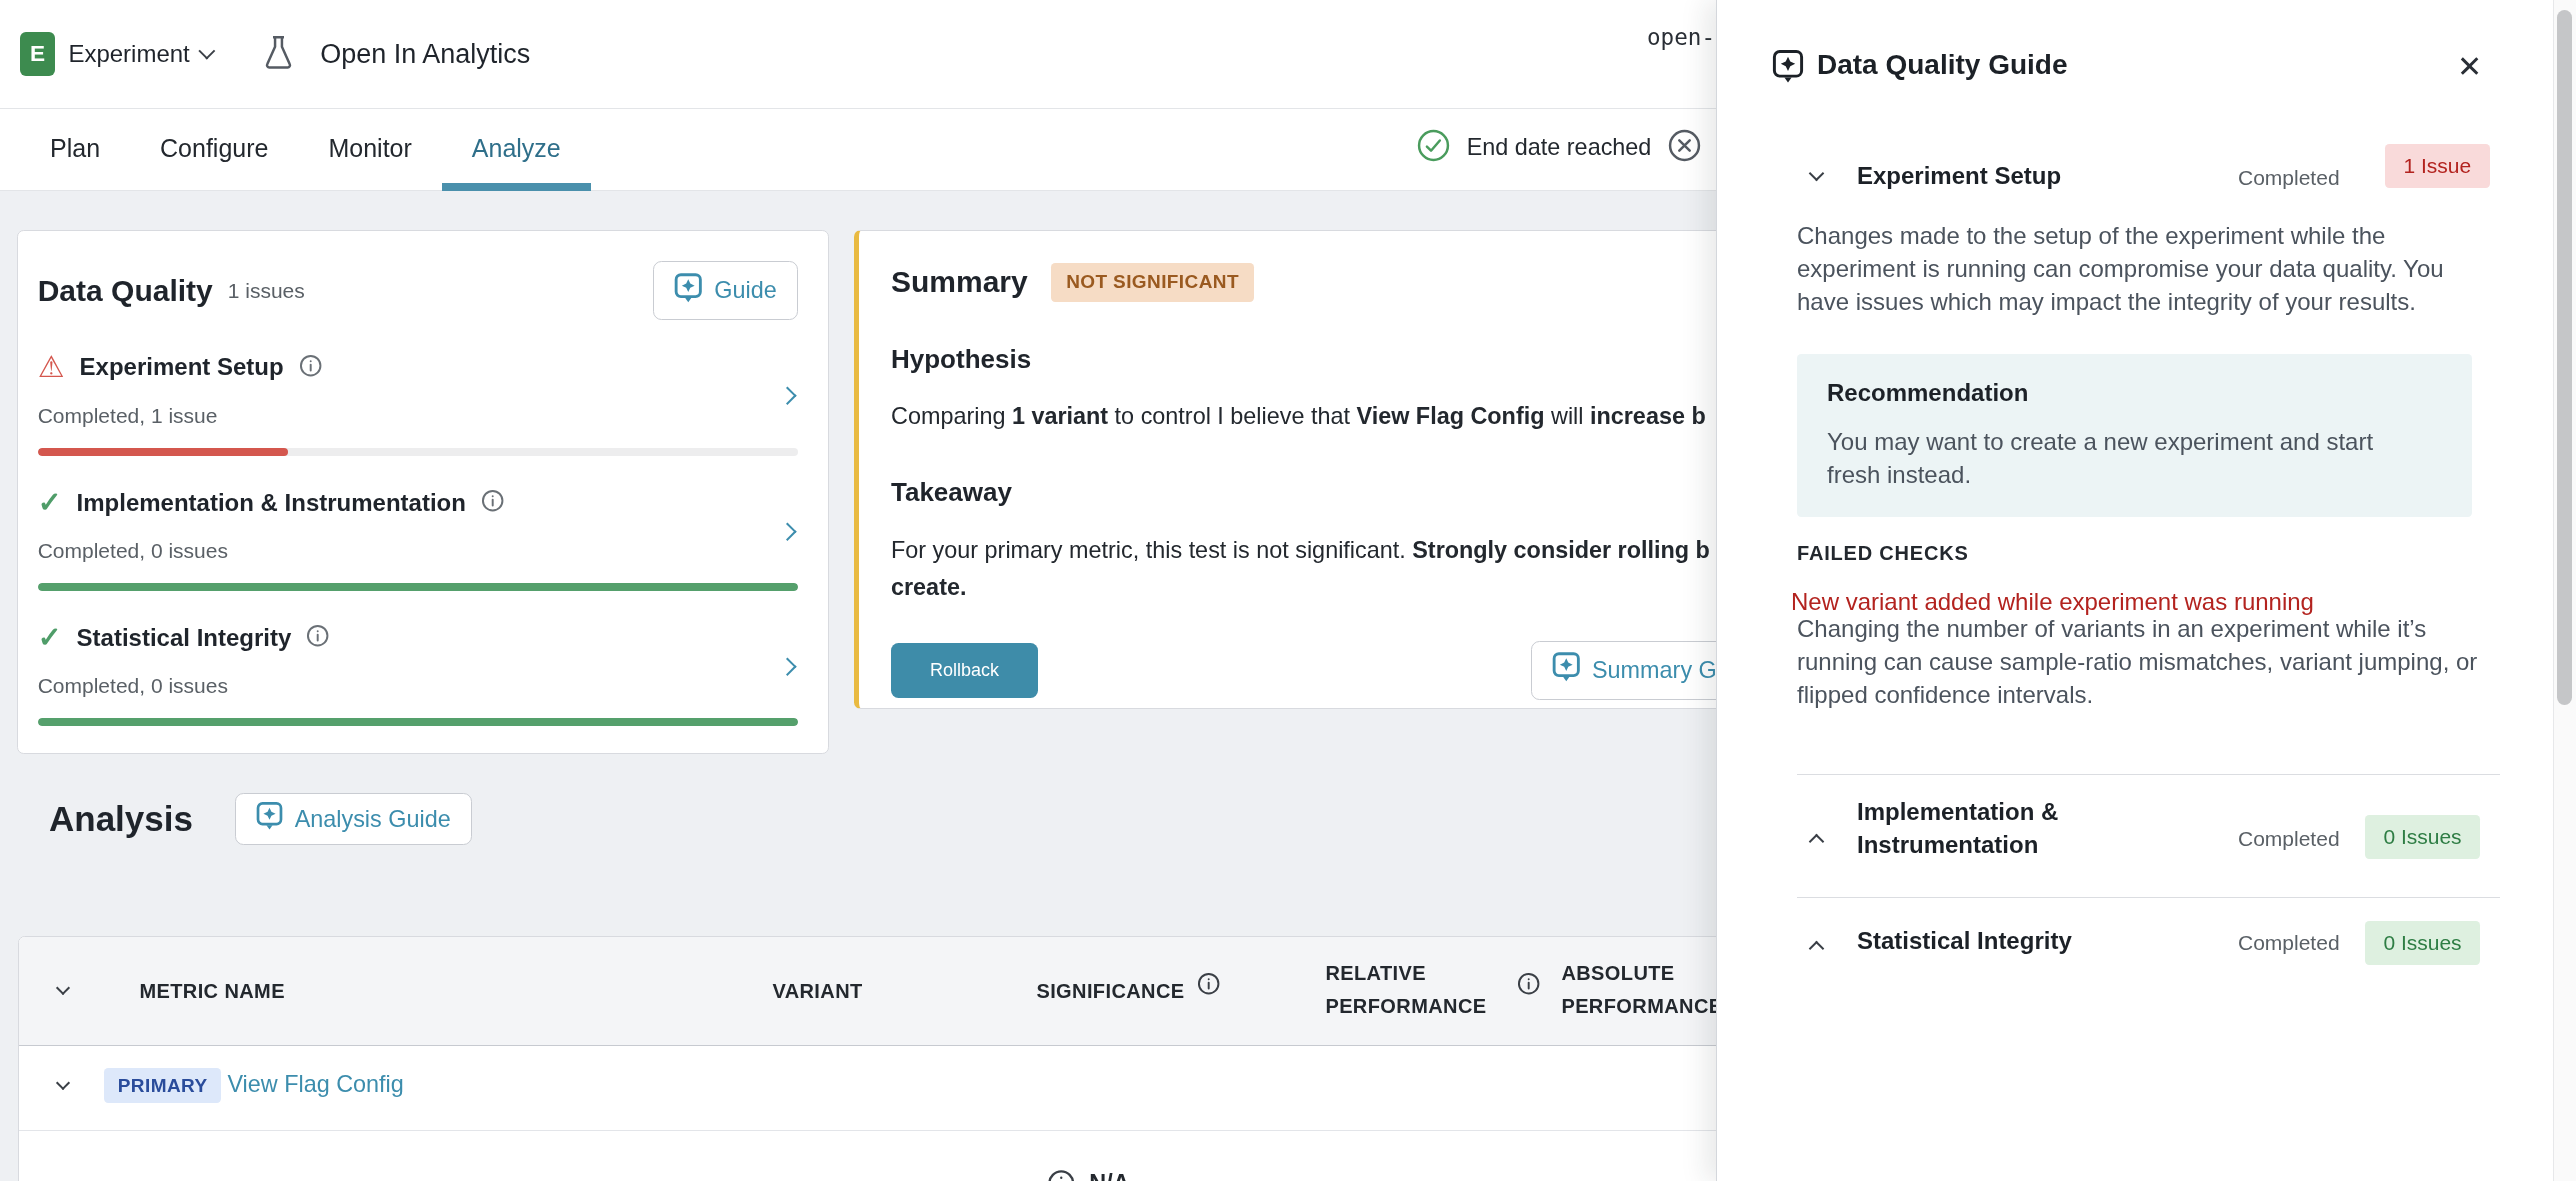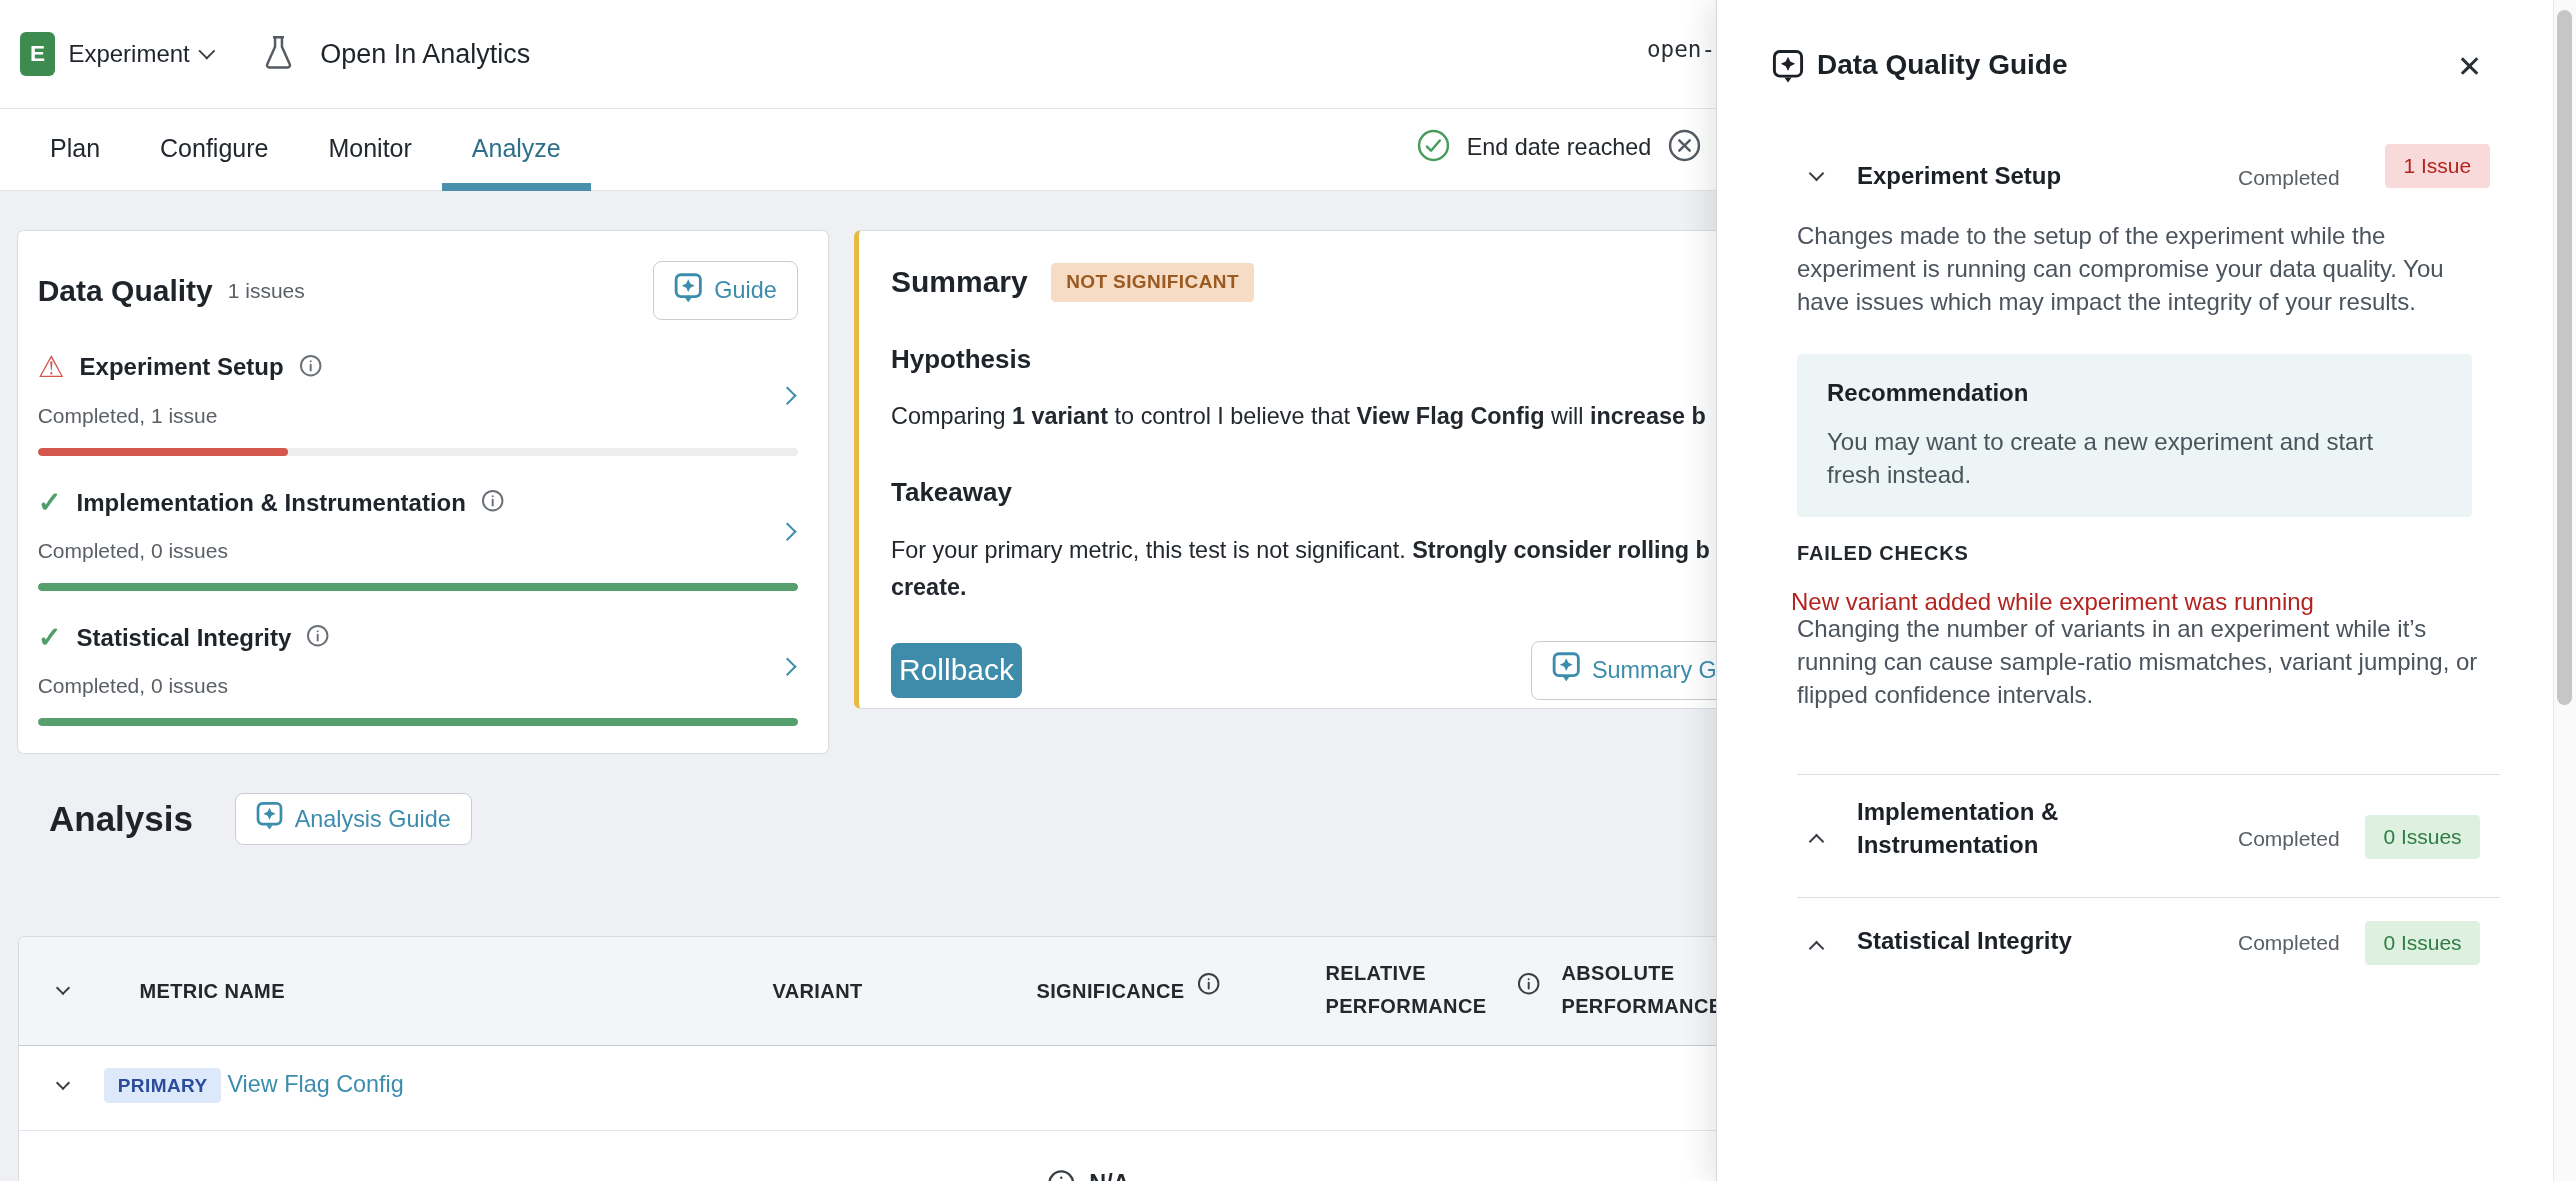--- a/index.html
+++ b/index.html
@@ -14,21 +14,21 @@
   .env-badge { width:35px; height:44px; background:#3d8b4f; border-radius:5.9px; color:#fff;
                font-size:22.6px; font-weight:bold; display:flex; align-items:center; justify-content:center; }
   .env-label { margin-left:13.4px; font-size:24px; color:#1f242b; }
   .chev { display:inline-block; border-right:2.5px solid #3a3f46; border-bottom:2.5px solid #3a3f46; }
   .chev.down  { width:11.7px; height:11.7px; transform:rotate(45deg); }
   .chev.up    { width:11.7px; height:11.7px; transform:rotate(-135deg); }
   .chev.right { width:13.4px; height:13.4px; transform:rotate(-45deg); border-color:#3c8dad; border-width:2.9px; }
   .env-caret { margin-left:11.7px; margin-top:-6.7px; }
   .flask { margin-left:49px; color:#555b63; }
   .page-title { margin-left:25px; font-size:27px; color:#1f242b; }
-  .flag-key { position:absolute; left:1647px; top:36px; font-family:"DejaVu Sans Mono", monospace; font-size:22.6px; color:#2a2f36; }
+  .flag-key { position:absolute; left:1647px; top:24px; font-family:"DejaVu Sans Mono", monospace; font-size:22.6px; color:#2a2f36; }
 
   .tabsbar { position:relative; height:82px; background:#fff; border-bottom:0.8px solid #e3e5e8; display:flex; padding-left:20px; }
   .tab { height:82px; padding:25px 30px 0; font-size:25px; color:#23282e; cursor:pointer; }
   .tab.active { color:#2f6f8a; border-bottom:8.4px solid #4a90ac; }
   .status-row { position:absolute; left:1417px; top:20px; display:flex; align-items:center; gap:16.7px; }
   .status-text { font-size:23.4px; color:#23282e; }
 
   
   .card { position:absolute; background:#fff; border:0.8px solid #d8dadf; border-radius:6.7px; }
 
@@ -52,22 +52,22 @@
 
   .summary-card { left:854px; top:230px; width:929px; height:479px; border-left:5.9px solid #e9ba41;
                   padding:32px 0 0 32px; overflow:hidden; }
   .sum-title-row { display:flex; align-items:center; gap:23.4px; }
   .sum-title { font-size:30px; font-weight:bold; color:#1f242b; }
   .badge-notsig { background:#f6dcc5; color:#9a5a20; font-size:19px; font-weight:bold; letter-spacing:0.4px;
                   padding:8.4px 15px; border-radius:4.2px; white-space:nowrap; }
   .sum-sub { font-size:26px; font-weight:600; color:#1f242b; margin-top:42px; }
   .sum-para { font-size:23.4px; color:#23282e; margin-top:23.4px; white-space:nowrap; line-height:37px; }
   .sum-buttons { display:flex; align-items:center; gap:25px; margin-top:35px; }
-  .btn-rollback { background:#3e8ca9; color:#fff; font-size:30px; border:none; border-radius:7.5px;
-                  height:55px; padding:0 8px; cursor:pointer; }
+  .btn-rollback { background:#3e8ca9; color:#fff; font-size:18px; border:none; border-radius:7.5px;
+                  height:55px; padding:0 39px; cursor:pointer; }
 
   .analysis-head { position:absolute; left:49px; top:793px; display:flex; align-items:center; gap:42px; }
   .analysis-title { font-size:35px; font-weight:bold; color:#1f242b; }
   .btn-guide.small { height:52px; font-size:23.4px; }
 
   .table-card { left:18.4px; top:936px; width:1858px; height:352px; border-radius:6.7px 6.7px 0 0; overflow:hidden; }
   .thead { position:relative; height:109px; background:#f4f5f7; border-bottom:1.7px solid #c7cad0; }
   .th { position:absolute; font-size:20px; font-weight:bold; letter-spacing:0.4px; color:#23282e; line-height:33px; }
   .th-icon { position:absolute; }
   .trow { position:relative; height:85px; border-bottom:0.8px solid #e3e5e9; background:#fff; }

